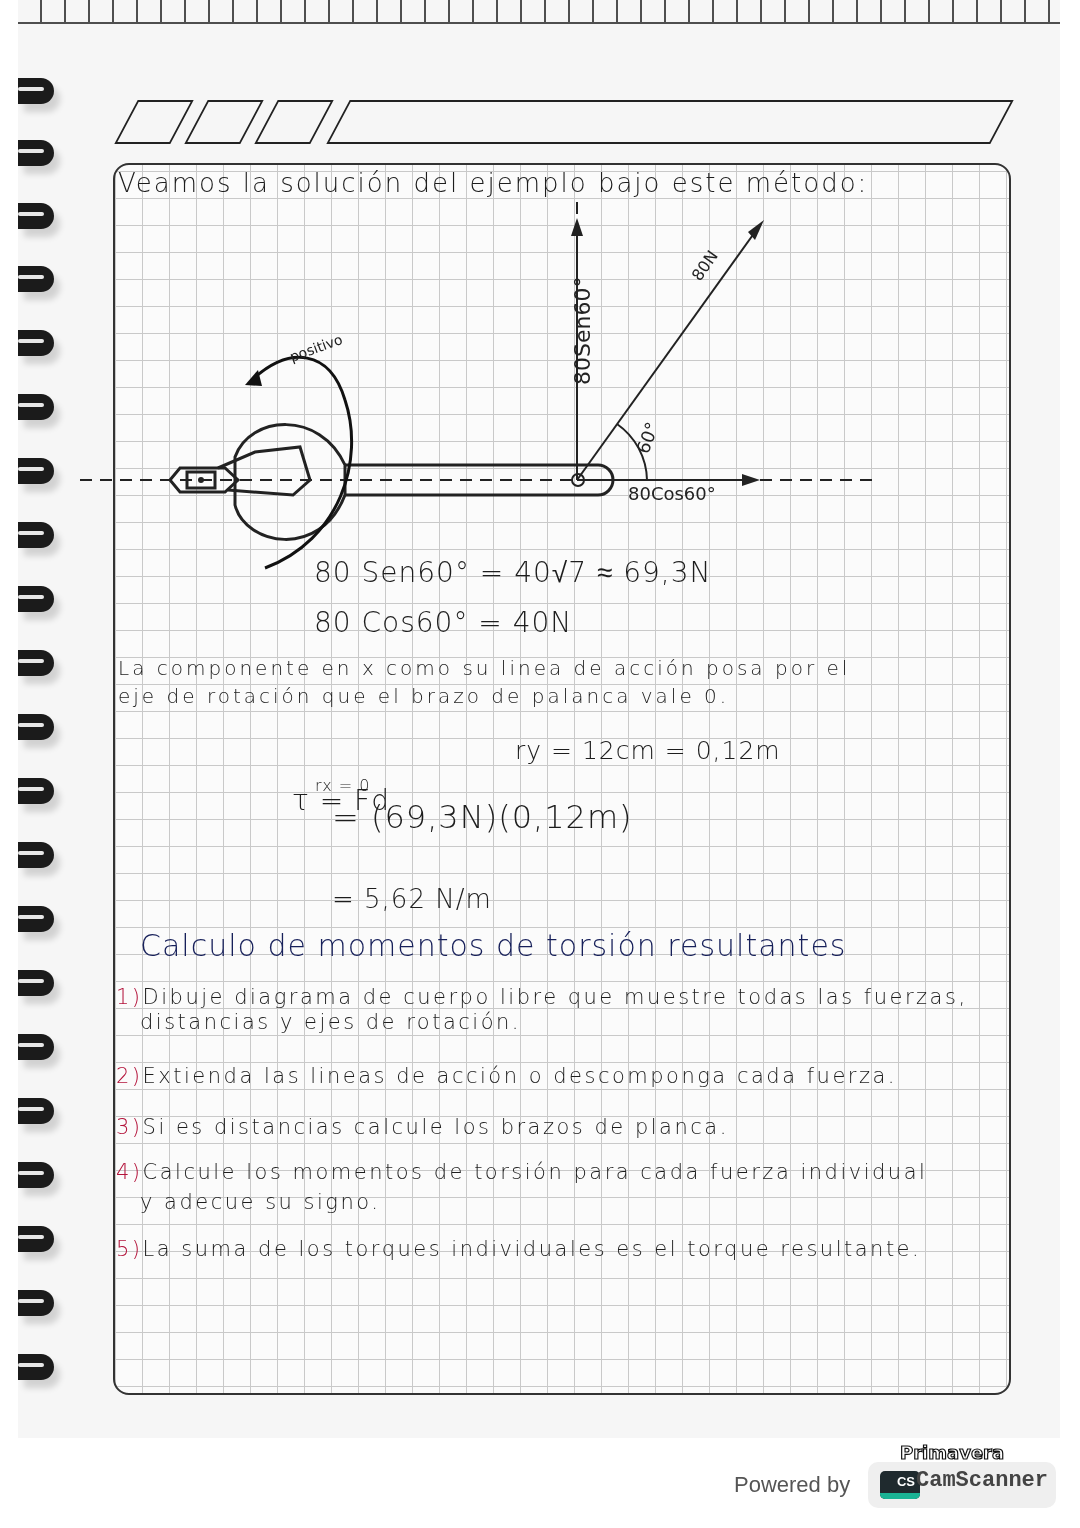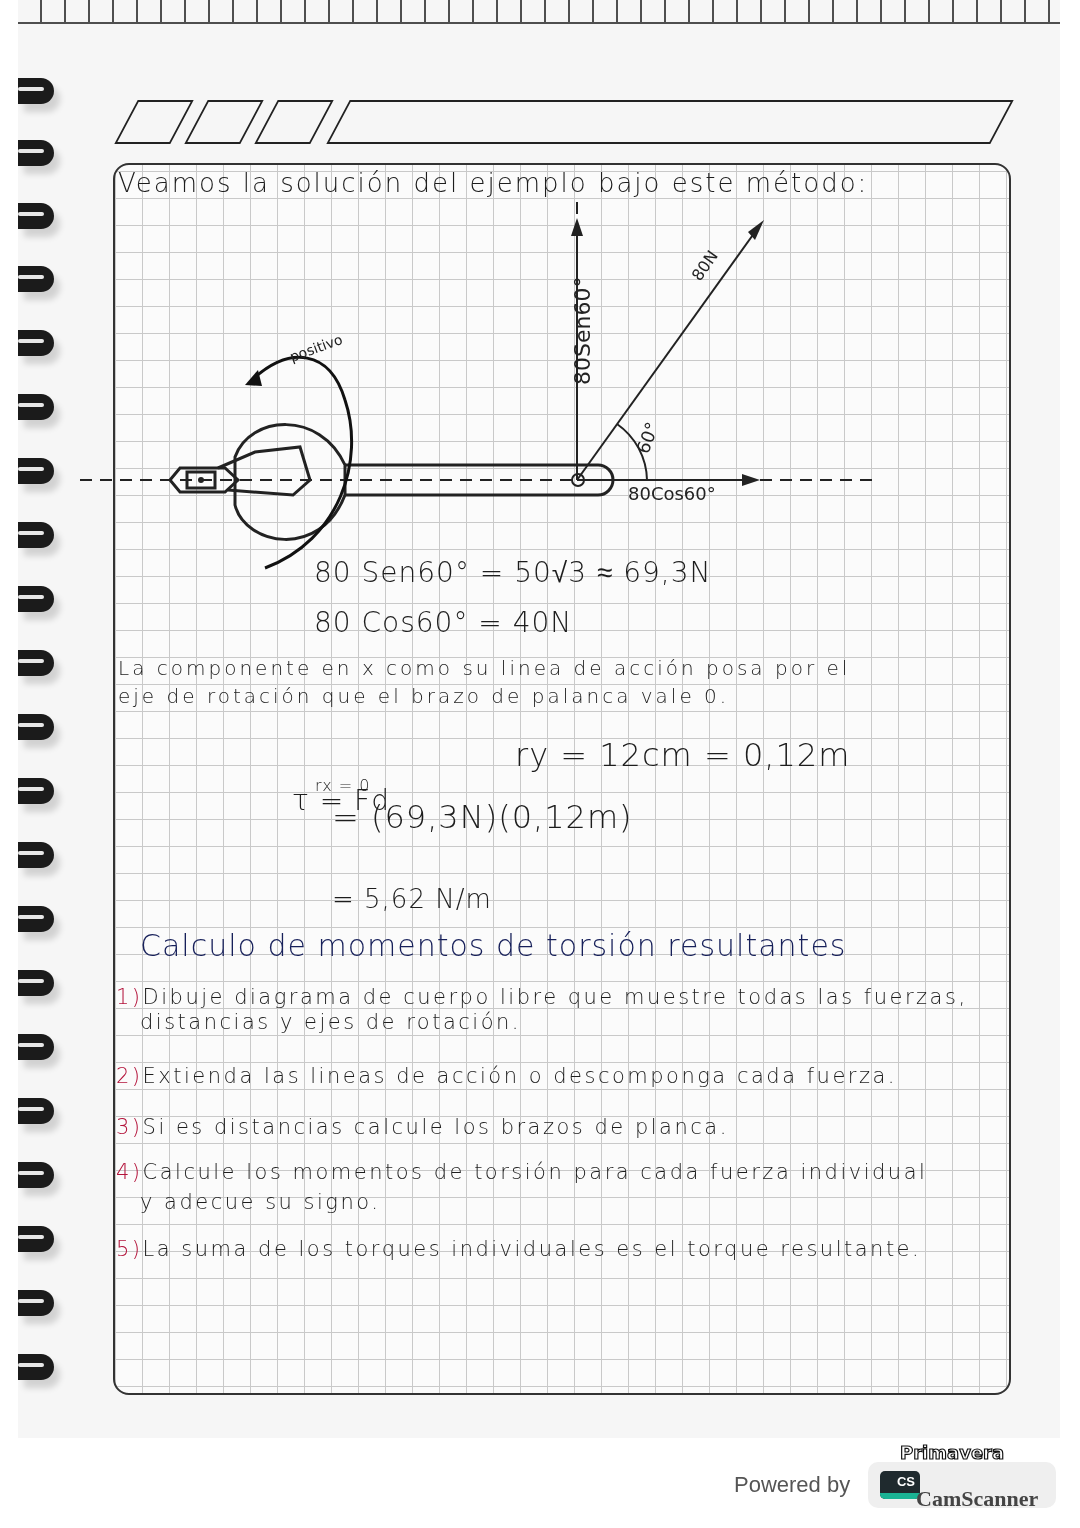--- a/index.html
+++ b/index.html
@@ -79,22 +79,22 @@
       position:absolute; left:12px; top:9px; width:28px; height:28px;
       background:#1f2a2e; border-radius:5px; overflow:hidden;
       color:#fff; font-size:13px; font-weight:bold; text-align:center; line-height:22px;
       font-family:"Liberation Sans", sans-serif;
       padding-left:12px;
     }
     .cs-logo::after {
       content:""; position:absolute; left:0; bottom:0; width:100%; height:6px; background:#1ab394;
     }
     .cs-name {
-      position:absolute; left:48px; top:24px; font-size:22px; color:#444; font-weight:bold;
-      font-family:Liberation Serif, serif;
+      position:absolute; left:48px; top:6px; font-size:22px; color:#444; font-weight:bold;
+      font-family:Liberation Mono, monospace;
     }
   </style>
 </head>
 <body>
 
 <div class="page"></div>
 <div class="top-ruler"></div>
 
 <div class="spiral">
   <div class="ring" style="top:78px"></div>
@@ -160,28 +160,28 @@
   <line x1="577" y1="480" x2="755" y2="480" stroke="#222" stroke-width="2"></line>
   <polygon points="742,474 760,480 742,486" fill="#222"></polygon>
   <text x="628" y="500" font-size="18" fill="#222" font-family="DejaVu Sans, sans-serif">80Cos60°</text>
 
   <path d="M 617 424 A 70 70 0 0 1 647 480" fill="none" stroke="#222" stroke-width="2"></path>
   <text x="648" y="455" font-size="18" transform="rotate(-70 648 455)" fill="#222" font-family="DejaVu Sans, sans-serif">60°</text>
 </svg>
 
 <div class="hw intro">Veamos la solución del ejemplo bajo este método:</div>
 
-<div class="hw eq" style="left:314px;top:556px">80 Sen60° = 50√3 ≈ 69,3N</div>
+<div class="hw eq" style="left:314px;top:556px">80 Sen60° = 40√7 ≈ 69,3N</div>
 <div class="hw eq" style="left:314px;top:606px">80 Cos60° = 40N</div>
 
 <div class="hw para" style="left:118px;top:656px">La componente en x como su linea de acción posa por el</div>
 <div class="hw para" style="left:118px;top:684px">eje de rotación que el brazo de palanca vale 0.</div>
 
 <div class="hw eq" style="left:315px;top:776px;font-size:16px">rx = 0</div>
-<div class="hw eq" style="left:515px;top:736px;font-size:32px">ry = 12cm = 0,12m</div>
+<div class="hw eq" style="left:515px;top:736px;font-size:25px">ry = 12cm = 0,12m</div>
 <div class="hw eq" style="left:292px;top:784px">τ = Fd</div>
 <div class="hw eq" style="left:332px;top:798px;font-size:32px">= (69,3N)(0,12m)</div>
 <div class="hw eq" style="left:332px;top:884px;font-size:26px">= 5,62 N/m</div>
 
 <div class="hw heading" style="left:140px;top:928px">Calculo de momentos de torsión resultantes</div>
 
 <div class="hw step" style="left:116px;top:985px"><span class="num">1)</span><span>Dibuje diagrama de cuerpo libre que muestre todas las fuerzas,</span></div>
 <div class="hw step" style="left:140px;top:1010px">distancias y ejes de rotación.</div>
 
 <div class="hw step" style="left:116px;top:1064px"><span class="num">2)</span><span>Extienda las lineas de acción o descomponga cada fuerza.</span></div>

